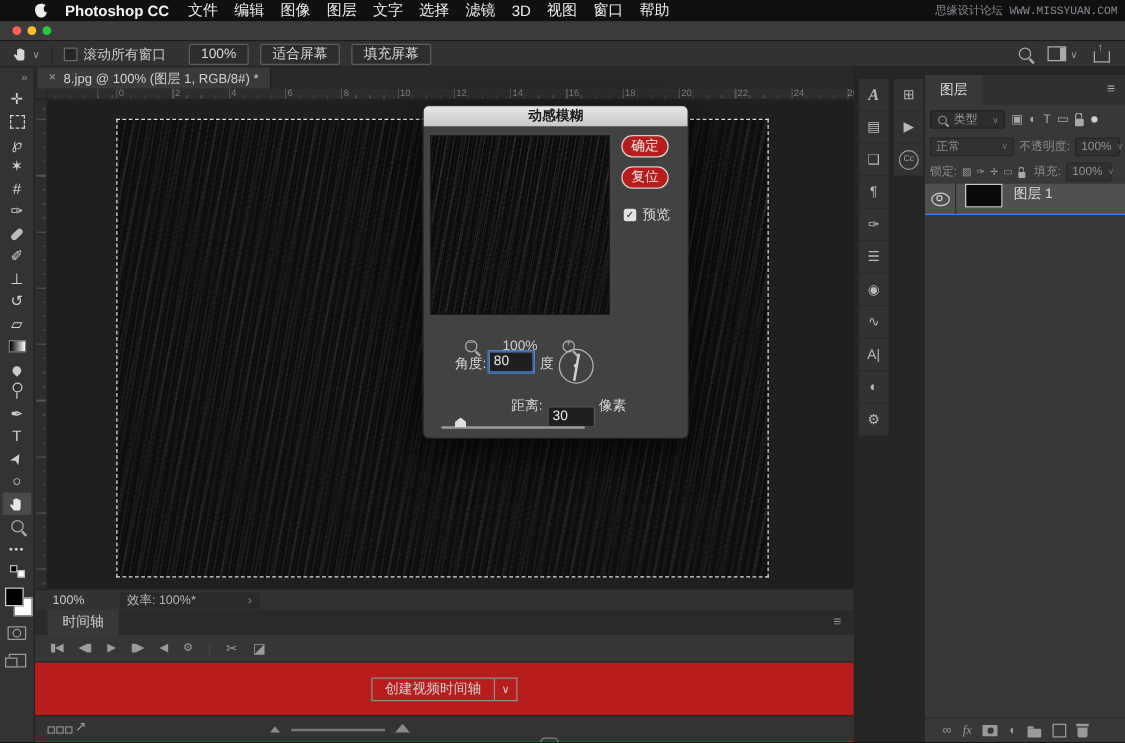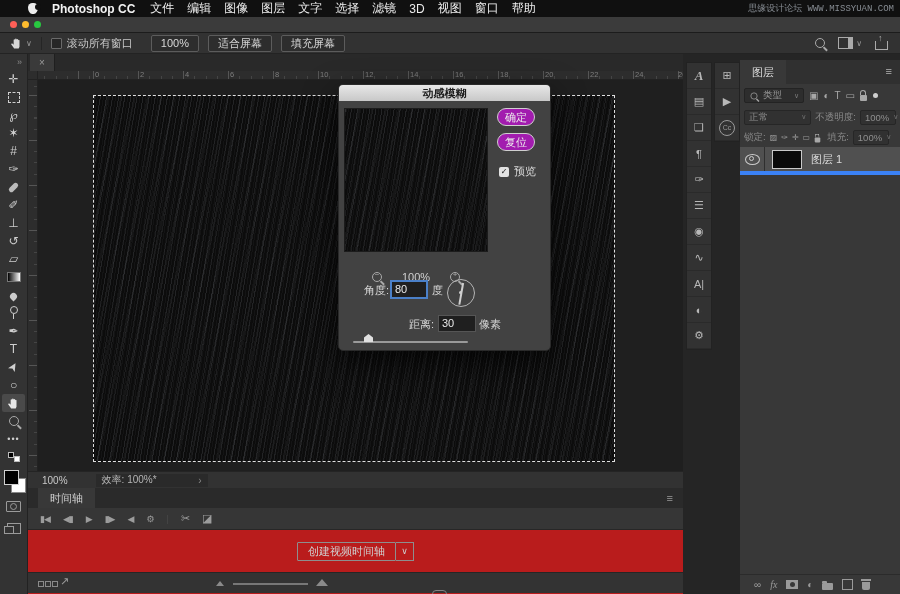--- a/index.html
+++ b/index.html
@@ -118,21 +118,21 @@
   .lock{display:inline-block;width:7px;height:6px;background:#a8a8a8;border-radius:1px;position:relative;margin-top:5px;}
   .lock::before{content:"";position:absolute;width:4px;height:4px;border:1.5px solid #a8a8a8;border-bottom:none;border-radius:3px 3px 0 0;left:0;top:-5px;}
   .lock.dk{background:#cfcfcf;}
   .lock.dk::before{border-color:#cfcfcf;}
   #lp-dot{width:5px;height:5px;border-radius:50%;background:#cfcfcf;margin-left:1px;}
   .lp-row{height:20px;display:flex;align-items:center;padding:0 4px;gap:4px;}
   .sel-box{height:15px;background:#313131;border:1px solid #262626;border-radius:2px;display:flex;align-items:center;padding:0 4px;box-sizing:border-box;font-size:9.5px;color:#8f8f8f;}
   .sel-box .dd{margin-left:auto;font-size:7px;color:#6f6f6f;padding-left:4px;}
   .dimlab{font-size:9.5px;color:#8a8a8a;white-space:nowrap;}
   .lockic{font-size:8px;color:#9a9a9a;}
-  .lrow{height:24px;display:flex;align-items:center;border-bottom:4px solid #3b82f6;}
+  .lrow{height:24px;display:flex;border-bottom:1px solid #3b82f6;}
   .lrow.sel{background:#505050;}
   .eyecell{width:24px;align-self:stretch;border-right:1px solid #2f2f2f;display:flex;align-items:center;justify-content:center;}
   .eye{width:13px;height:9px;border:1px solid #ccc;border-radius:50%;position:relative;display:inline-block;}
   .eye::after{content:"";position:absolute;width:3px;height:3px;border:1px solid #ccc;border-radius:50%;left:3.5px;top:1.5px;}
   .thumb{width:30px;height:19px;margin-left:7px;box-sizing:border-box;}
   .thumb.t1{background:#0a0a0a;border:1px solid #c9c9c9;}
   .thumb.t2{background:linear-gradient(150deg,#5b7fae 0%,#39598a 45%,#1d3560 100%);border:1px solid #666;}
   .lname{margin-left:9px;font-size:11px;color:#ddd;}
   #lp-bottom{position:absolute;left:0;right:0;bottom:0;height:19px;border-top:1px solid #2b2b2b;display:flex;align-items:center;gap:9px;padding-left:14px;}
   .bic{font-size:10px;color:#9a9a9a;}
@@ -141,21 +141,21 @@
   .folder{width:11px;height:7px;background:#9a9a9a;border-radius:1px;position:relative;margin-top:3px;}
   .folder::before{content:"";position:absolute;width:5px;height:2px;background:#9a9a9a;top:-2px;left:0;border-radius:1px 1px 0 0;}
   .newlayer{width:9px;height:9px;border:1px solid #9a9a9a;}
   .trash{width:8px;height:8px;background:#9a9a9a;border-radius:0 0 2px 2px;position:relative;margin-top:3px;}
   .trash::before{content:"";position:absolute;width:10px;height:1.5px;background:#9a9a9a;top:-3px;left:-1px;}
   
   #dialog{left:338px;top:84px;width:213px;height:267px;background:#424242;border:1px solid #2a2a2a;border-radius:5px;box-shadow:0 12px 32px rgba(0,0,0,.65);z-index:30;box-sizing:border-box;}
   #dlg-title{height:16px;background:linear-gradient(#e7e7e7,#c8c8c8);border-radius:4px 4px 0 0;color:#1c1c1c;font-size:11px;font-weight:bold;text-align:center;line-height:16px;}
   #dlg-body{position:relative;height:249px;}
   #dlg-preview{position:absolute;left:5px;top:7px;width:144px;height:144px;border:1px solid #1c1c1c;box-sizing:border-box;}
-  .ps-btn{position:absolute;left:158px;width:38px;height:18px;border:1px solid #cfcfcf;border-radius:9px;background:#a21caf;color:#ececec;font-size:11px;text-align:center;line-height:17px;box-sizing:border-box;}
+  .ps-btn{position:absolute;left:158px;width:38px;height:18px;border:1px solid #cfcfcf;border-radius:9px;background:#b91c1c;color:#ececec;font-size:11px;text-align:center;line-height:17px;box-sizing:border-box;}
   #dlg-check-row{position:absolute;left:160px;top:63px;display:flex;align-items:center;gap:5px;}
   .dlg-check{width:10px;height:10px;background:#e2e2e2;border-radius:2px;color:#111;font-size:8px;line-height:10px;text-align:center;font-weight:bold;}
   .dlg-lab{font-size:11px;color:#d8d8d8;}
   #dlg-zoomrow{position:absolute;left:5px;top:170px;width:144px;display:flex;align-items:center;justify-content:space-between;padding:0 28px;box-sizing:border-box;color:#c9c9c9;}
   #dlg-zoomrow .lvl{font-size:11px;color:#cfcfcf;}
   .ps-input{position:absolute;height:15px;background:#1f1f1f;border:1px solid #555;color:#e8e8e8;font-size:11px;line-height:15px;padding:0 3px;box-sizing:content-box;}
   .ps-input.foc{border:1px solid #4b80c8;box-shadow:0 0 0 1px #4b80c8;}
   .flabel{position:absolute;font-size:11px;color:#d6d6d6;}
   .dial{position:absolute;left:108px;top:178px;width:26px;height:26px;border:1.5px solid #b5b5b5;border-radius:50%;}
   .dial .needle{position:absolute;left:2px;right:2px;top:50%;height:1.5px;background:#cfcfcf;transform:rotate(-80deg);}
@@ -267,20 +267,21 @@
         <span class="qmask"></span>
       </div>
     <div class="tool" style="height:22px;">
         <span class="smode"></span>
       </div>
   </div>
 
   <div class="abs" id="tabbar">
     <div id="doctab">
       <span class="x">×</span>
+      <span class="t">8.jpg @ 100% (图层 1, RGB/8#) *</span>
     </div>
   </div>
 
   <div class="abs" id="rcorner"></div>
   <div class="abs" id="hruler">
     <span style="left:57px">0</span>
     <span style="left:102px">2</span>
     <span style="left:147px">4</span>
     <span style="left:192px">6</span>
     <span style="left:237px">8</span>
@@ -447,20 +448,20 @@
             <span class="pm">+</span>
           </span>
       </div>
       <span class="flabel" style="left:25px;top:182px;">角度:</span>
       <div class="ps-input foc" style="left:52px;top:180px;width:28px;">80</div>
       <span class="flabel" style="left:93px;top:182px;">度</span>
       <div class="dial">
           <span class="needle"></span>
         </div>
       <span class="flabel" style="left:70px;top:216px;">距离:</span>
-      <div class="ps-input" style="left:99px;top:214px;width:30px;">30</div>
+      <div class="ps-input" style="left:99px;top:224px;width:30px;">30</div>
       <span class="flabel" style="left:140px;top:216px;">像素</span>
       <div id="dlg-slider-track"></div>
       <div id="dlg-slider-thumb"></div>
     </div>
   </div>
 
 </div>
 
 </body></html>

